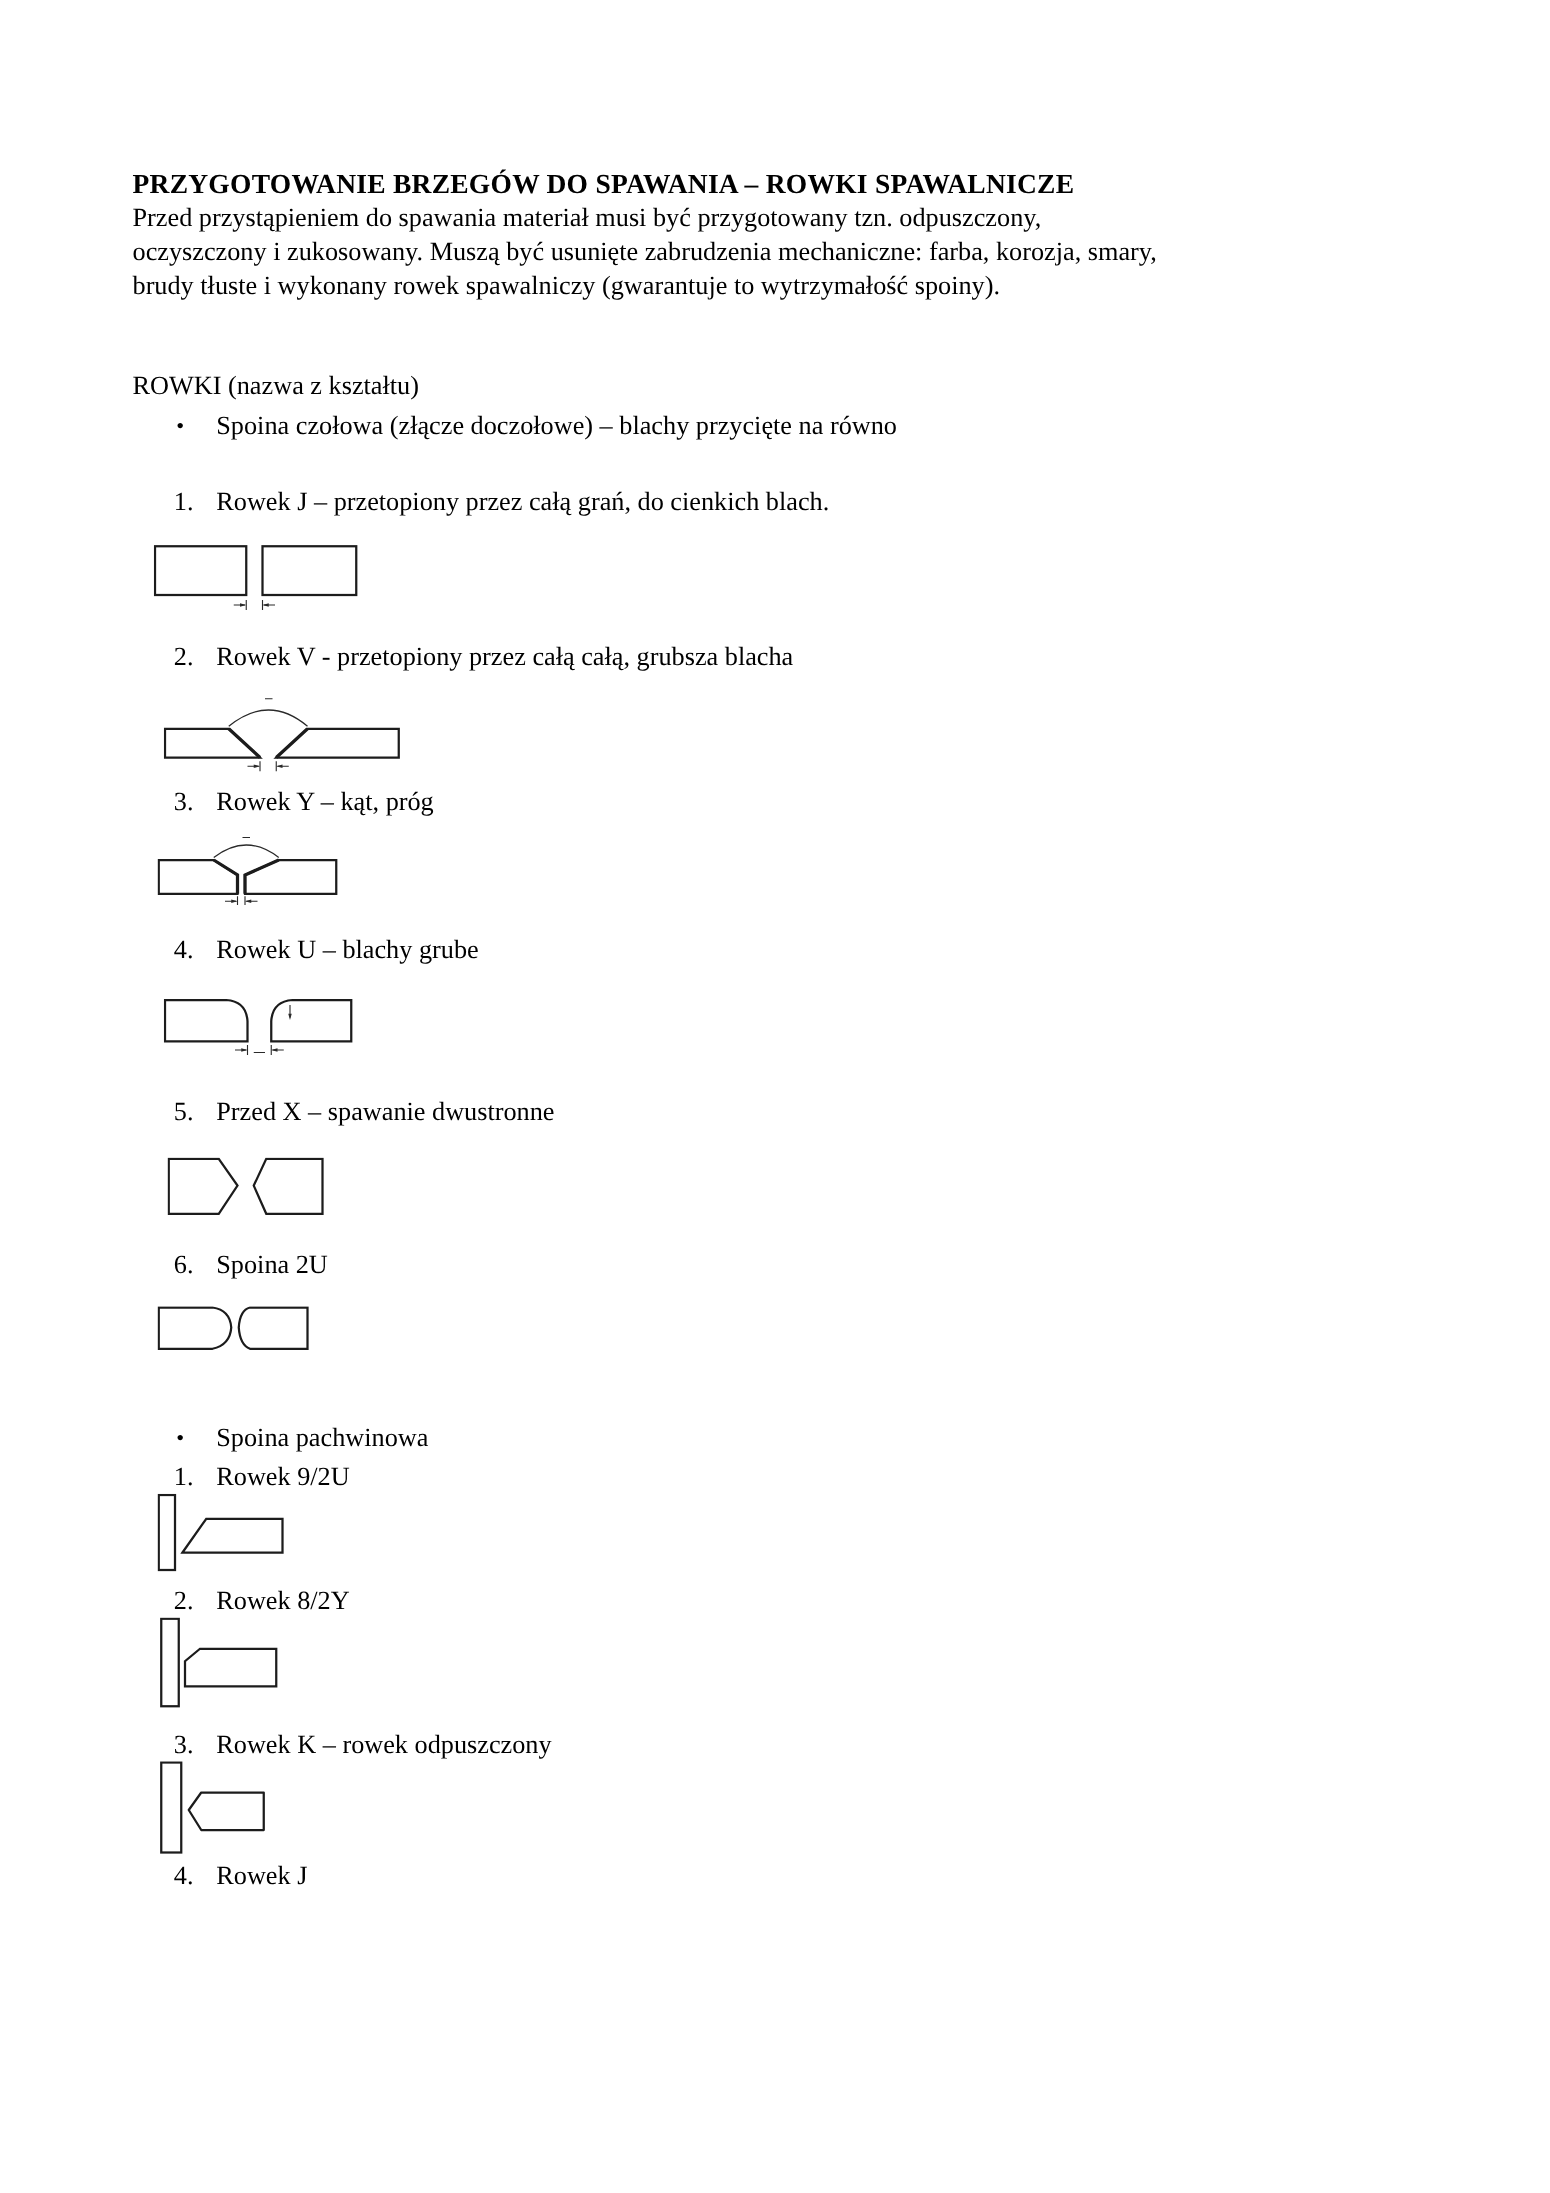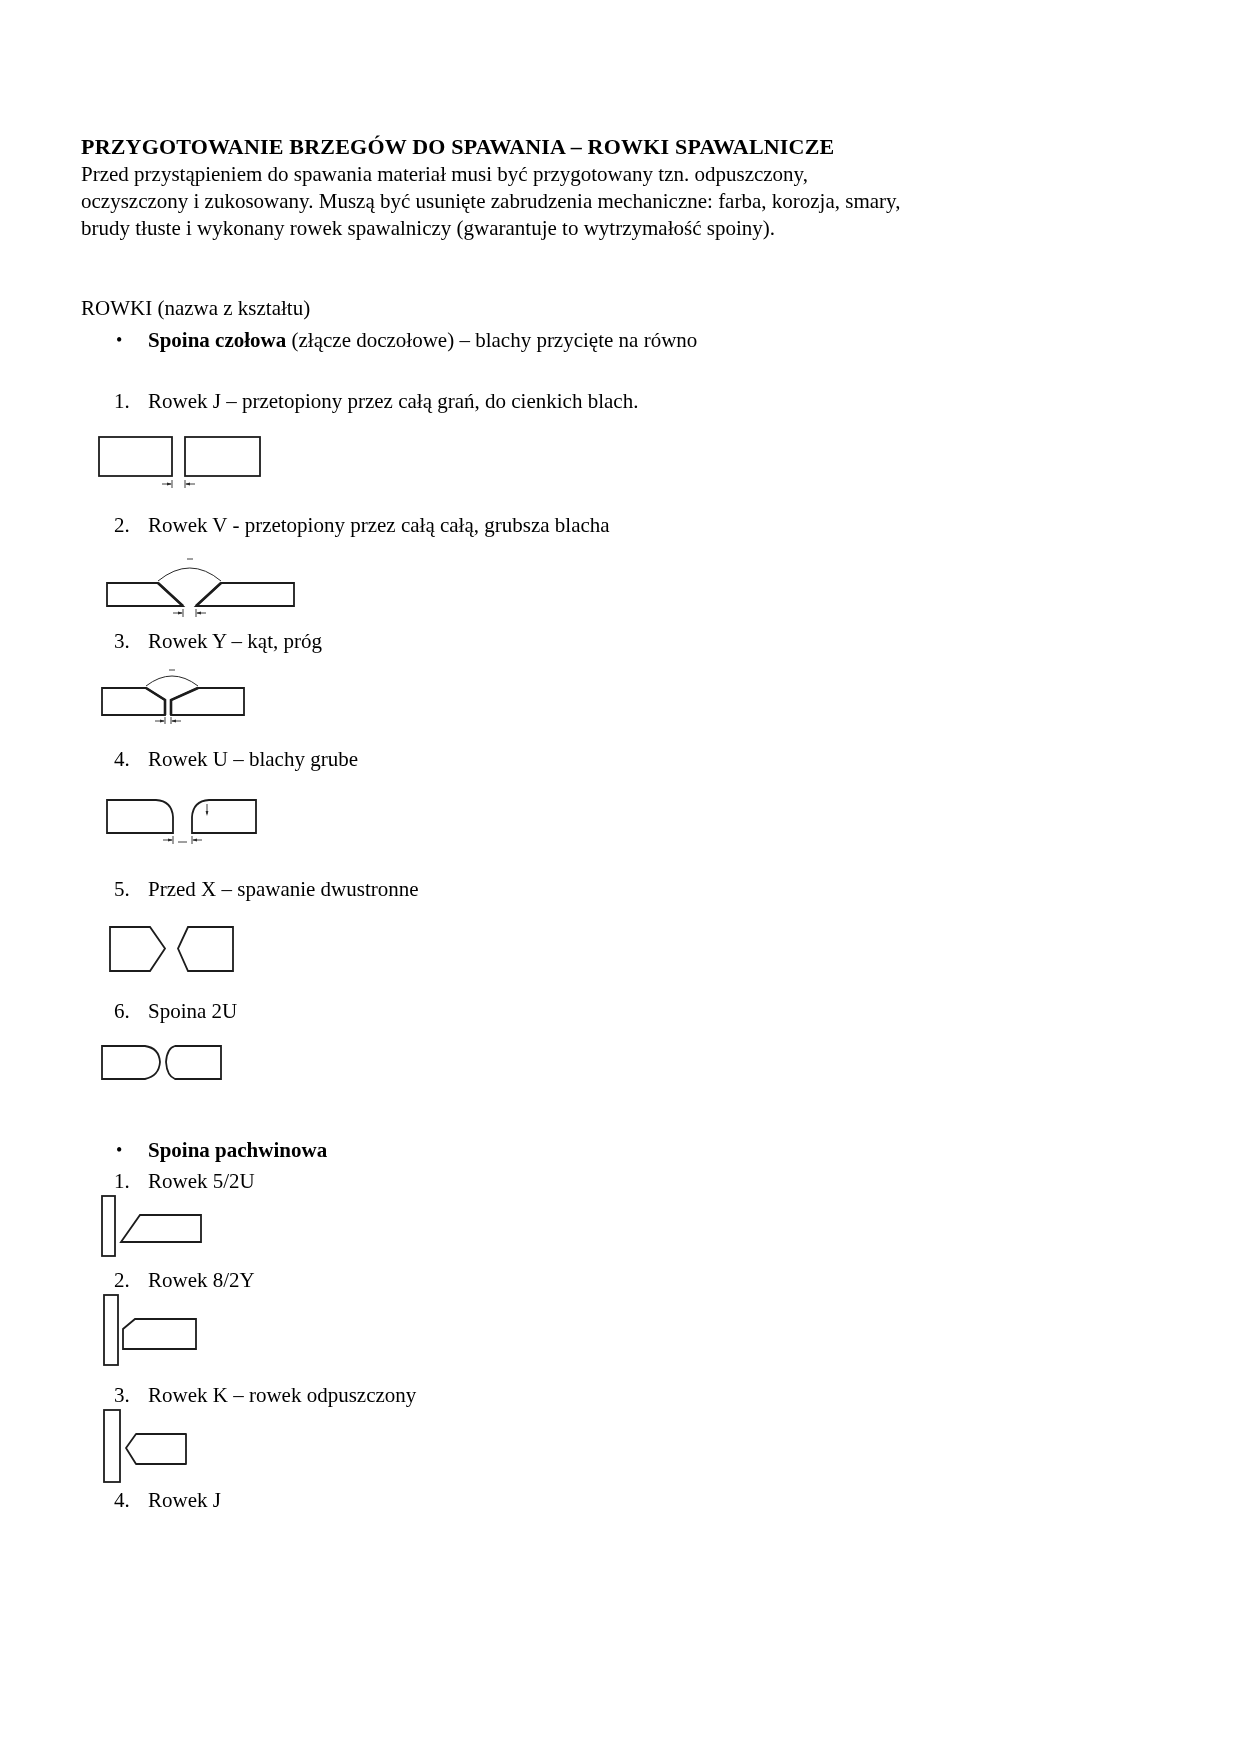--- a/index.html
+++ b/index.html
@@ -5,21 +5,21 @@
   html,body{margin:0;padding:0;background:#ffffff;}
   .page{
     position:relative;
     width:1240px;
     height:1754px;
     background:#ffffff;
     overflow:hidden;
     font-family:"Liberation Serif", serif;
     color:#000000;
   }
-  .content{padding:133px 0 0 64px;margin-left:17px;}
+  .content{padding:133px 0 0 106px;}
   .doc-title{
     font-size:22px;
     font-weight:bold;
     line-height:28px;
     letter-spacing:.2px;
     white-space:nowrap;
   }
   .intro{
     font-size:21px;
     line-height:27px;
@@ -34,21 +34,21 @@
   .bullet-row{
     display:flex;
     font-size:21px;
     line-height:27px;
   }
   .bullet-row .dot{
     margin-left:35px;
     width:32px;
     font-size:18px;
   }
-  .bullet-row .b{font-weight:bold;}
+  .bullet-row .b{font-weight:normal;}
   .num-row{
     display:flex;
     font-size:21px;
     line-height:27px;
   }
   .num-row .num{
     margin-left:33px;
     width:34px;
   }
   .mt-b1{margin-top:5px;}
@@ -172,21 +172,21 @@
       <path class="plate" d="M120,1 H74 Q66,3 65,17 Q66,31 74,34 H120 Z"></path>
     </svg>
 
     <div class="bullet-row mt-b2">
       <span class="dot">•</span>
       <span class="b">Spoina pachwinowa</span>
     </div>
 
     <div class="num-row mt-f1">
       <span class="num">1.</span>
-      <span>Rowek 5/2U</span>
+      <span>Rowek 9/2U</span>
     </div>
     <svg class="diagram svg-hu" width="105" height="64" viewBox="0 0 105 64">
       <rect class="plate" x="1" y="1" width="13" height="60"></rect>
       <path class="plate" d="M20,47 L39,20 H100 V47 Z"></path>
     </svg>
 
     <div class="num-row mt-f2">
       <span class="num">2.</span>
       <span>Rowek 8/2Y</span>
     </div>

